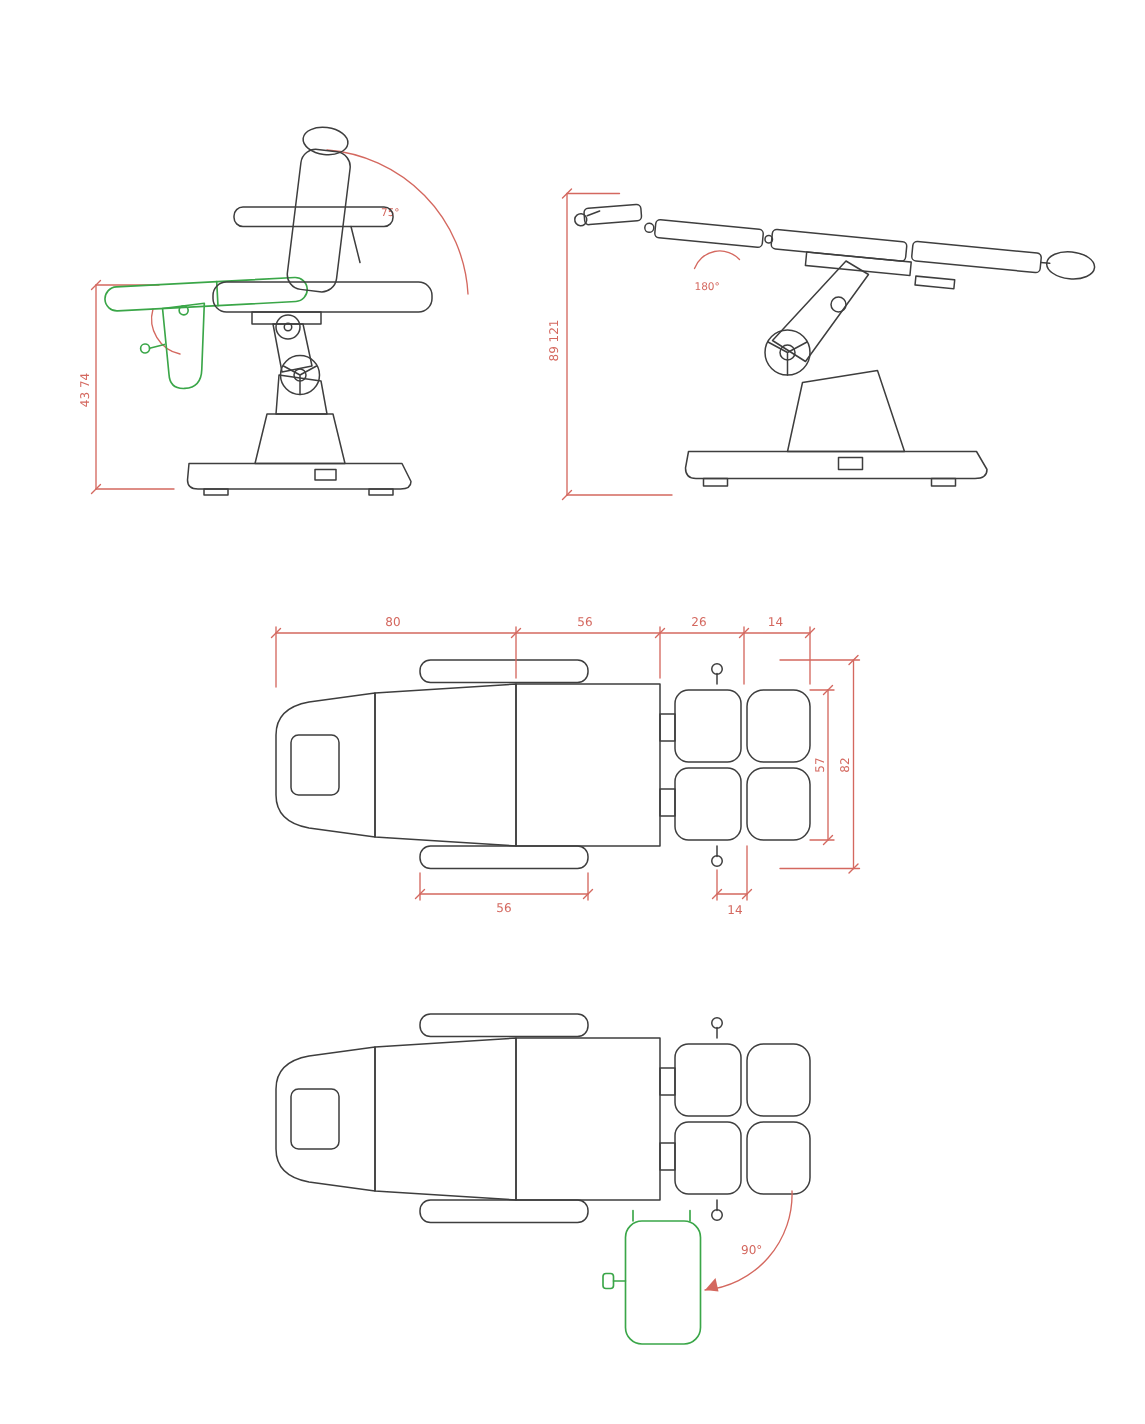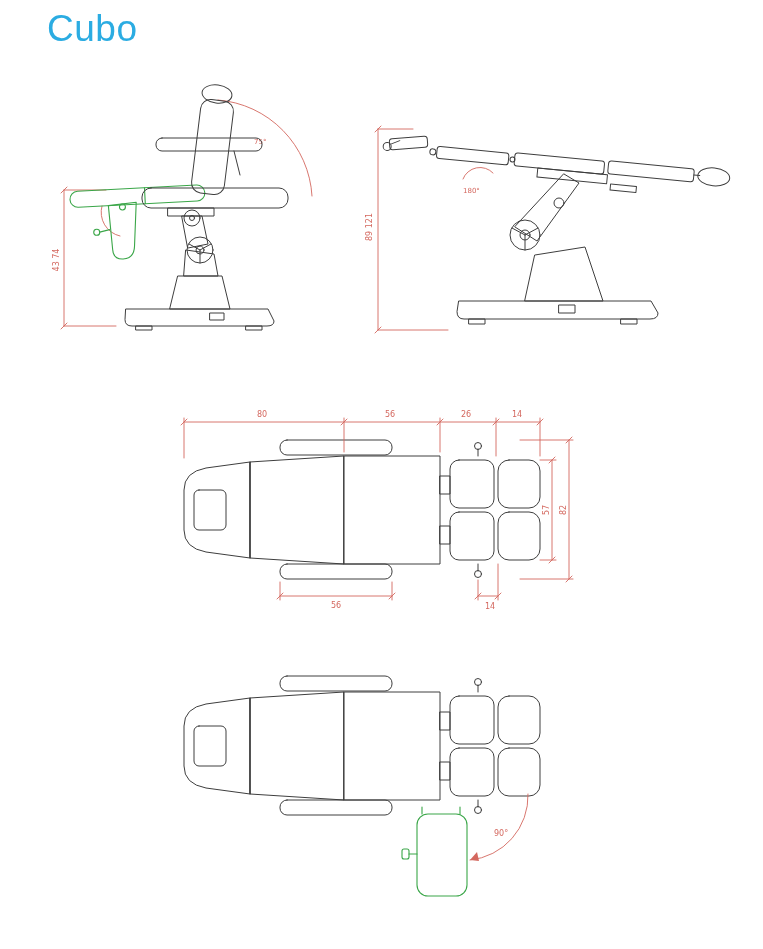--- a/index.html
+++ b/index.html
@@ -13,21 +13,20 @@
   .dim  { stroke:#d4685f; fill:none; stroke-width:0.9; stroke-linecap:round; }
   .dim-text { fill:#d4685f; stroke:none; font-size:8px; font-family:"DejaVu Sans", sans-serif; }
   .dim-text-small { fill:#d4685f; stroke:none; font-size:7px; font-family:"DejaVu Sans", sans-serif; }
   .arrow { fill:#d4685f; stroke:none; }
 </style>
 </head>
 <body>
 
 <div class="stage">
 
-  <div class="title">Cubo</div>
 
   <svg class="drawing" style="left:50px; top:78px;" width="290" height="262" viewBox="0 0 290 262">
 
     <g class="dim">
       <line x1="14" y1="112" x2="14" y2="248"></line>
       <line x1="14" y1="112" x2="56" y2="112"></line>
       <line x1="14" y1="248" x2="66" y2="248"></line>
       <path d="M11,115 l6,-6 M11,251 l6,-6"></path>
       <text class="dim-text" text-anchor="middle" transform="rotate(-90 9 182)" x="9" y="182">43 74</text>
     </g>

